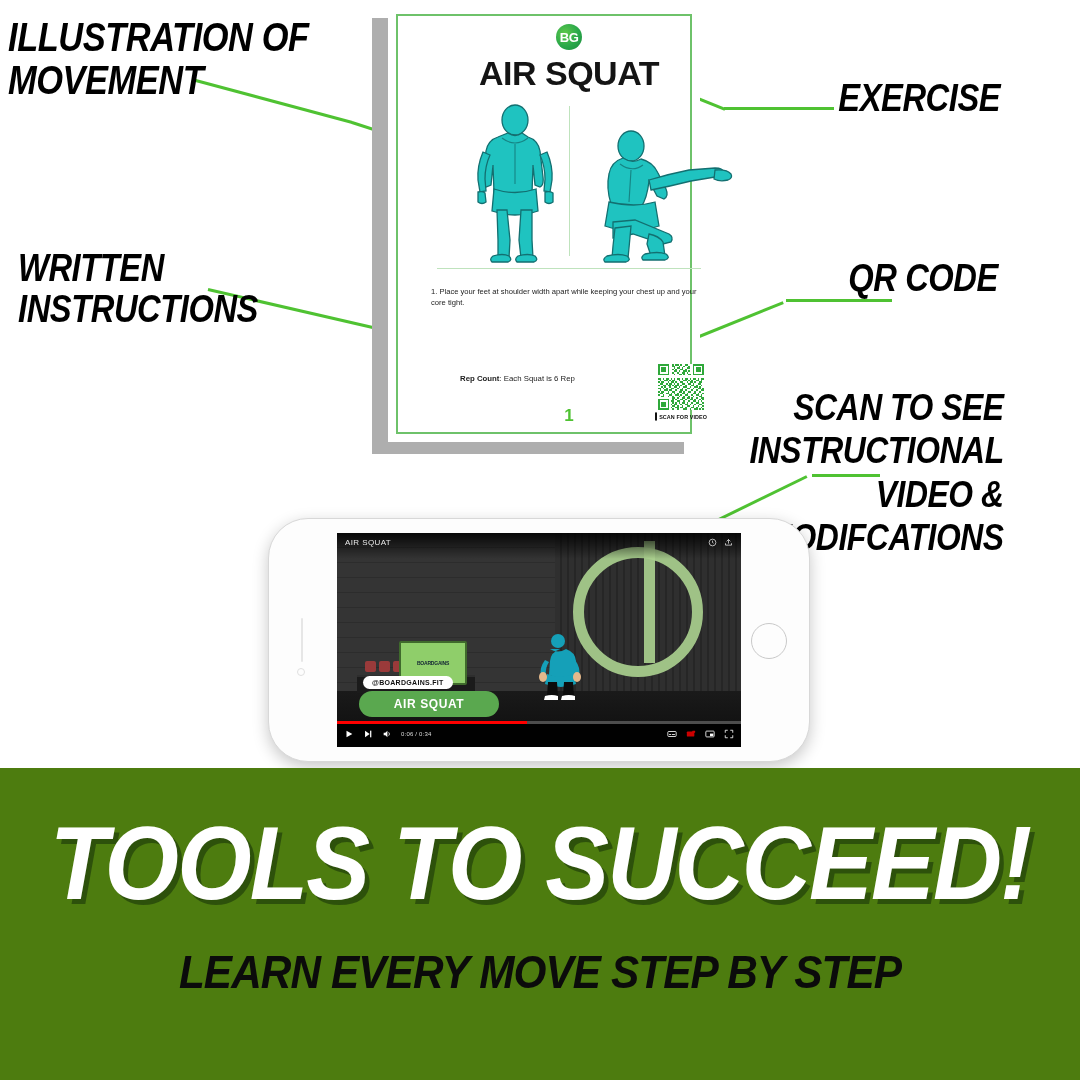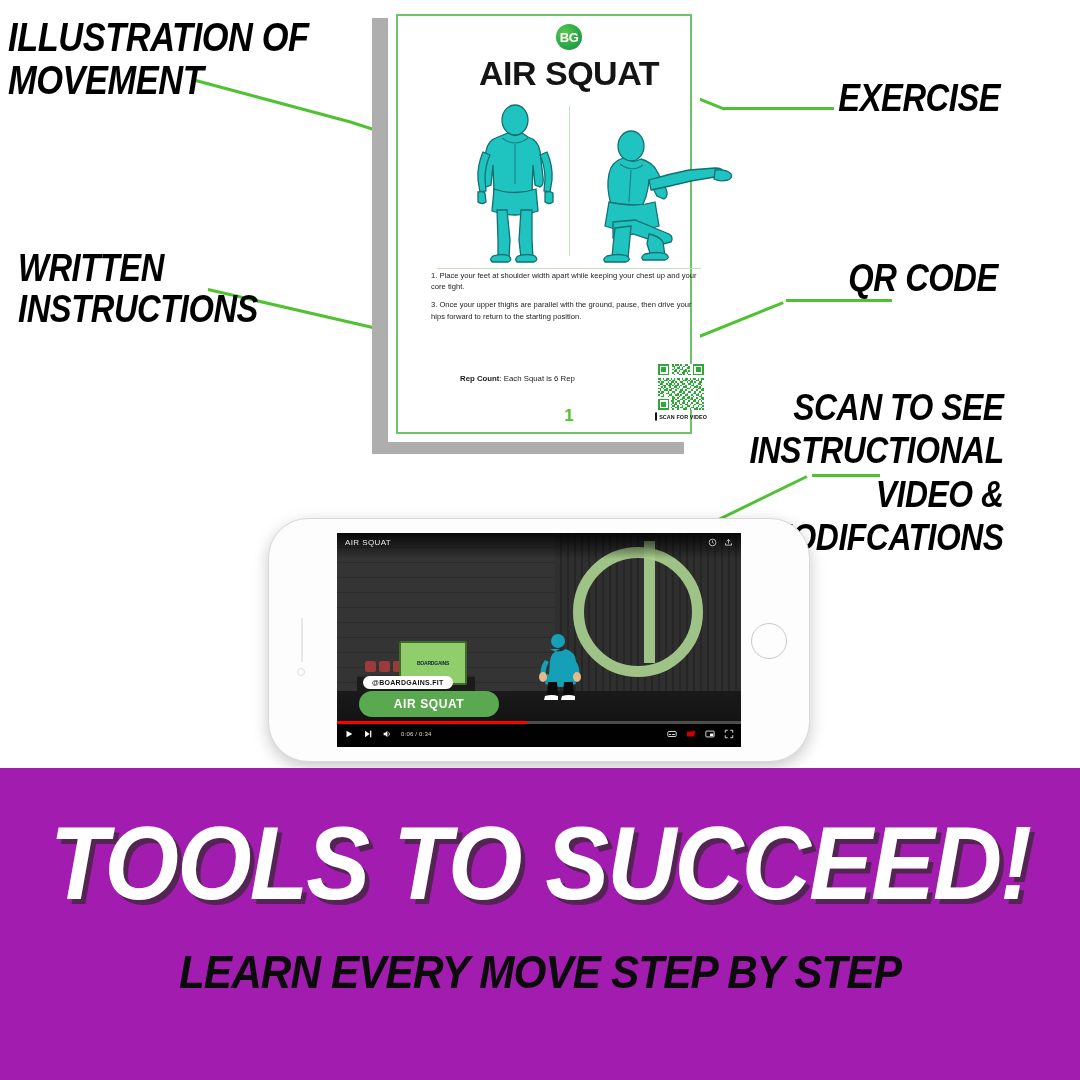--- a/index.html
+++ b/index.html
@@ -65,21 +65,21 @@
 
   #figures{position:absolute;left:14px;right:14px;top:96px;height:162px;}
   .divider-v{position:absolute;left:50%;top:4px;width:1px;height:150px;background:#bfe3bd;}
   .fig{position:absolute;bottom:0;}
   #fig-stand{left:34px;width:108px;height:160px;}
   #fig-squat{left:160px;width:150px;height:140px;}
 
   #card-rule{position:absolute;left:24px;right:24px;top:262px;height:1px;background:#bfe3bd;}
 
   #instructions{
-    position:absolute;left:18px;right:18px;top:264px;
+    position:absolute;left:18px;right:18px;top:280px;
     font-size:7.6px;line-height:1.48;color:#1c1c1c;
   }
   #instructions p{margin:0 0 7px 0;}
   #rep-count{
     position:absolute;left:18px;top:368px;
     font-size:7.8px;color:#1c1c1c;
   }
   #rep-count b{font-weight:bold;padding-left:29px;}
 
   #qr-wrap{position:absolute;right:18px;top:358px;width:52px;text-align:center;}
@@ -179,21 +179,21 @@
   #progress{position:absolute;left:0;top:0;width:100%;height:2.5px;background:rgba(255,255,255,0.3);}
   #progress-fill{position:absolute;left:0;top:0;height:100%;width:47%;background:#ff0000;}
   #ctl-left{position:absolute;left:7px;top:8px;display:flex;align-items:center;gap:9px;}
   #ctl-right{position:absolute;right:7px;top:8px;display:flex;align-items:center;gap:9px;}
   #time-display{color:#ddd;font-size:6px;letter-spacing:0.2px;}
   .cicon{width:10px;height:10px;}
 
   
   #banner{
     position:absolute;left:0;bottom:0;width:1080px;height:312px;
-    background:#a21caf;
+    background:#4d7c0f;
   }
   #banner-title{
     position:absolute;left:0;right:0;top:36px;text-align:center;
     font-family:"Liberation Sans", sans-serif;
     font-weight:bold;font-style:italic;
     font-size:104px;color:#ffffff;
     letter-spacing:-2px;
     transform:scaleX(0.92);
     text-shadow:5px 5px 0 rgba(20,45,10,0.55);
   }
@@ -294,21 +294,20 @@
             <path d="M33 40 q12 9 23 1"></path>
             <path d="M44 46 l-2 32"></path>
           </g>
         </svg>
       </div>
 
       <div id="card-rule"></div>
 
       <div id="instructions">
         <p>1.  Place your feet at shoulder width apart while keeping your chest up and your core tight.</p>
-        <p>3.  Once your upper thighs are parallel with the ground, pause, then drive your hips forward to return to the starting position.</p>
       </div>
 
       <div id="rep-count">
         <b>Rep Count</b><span>: Each Squat is 6 Rep</span>
       </div>
 
       <div id="qr-wrap">
         <svg id="qr" viewBox="0 0 29 29" shape-rendering="crispEdges">
           <rect width="29" height="29" fill="#ffffff"></rect>
           <g fill="#2fa83a">

